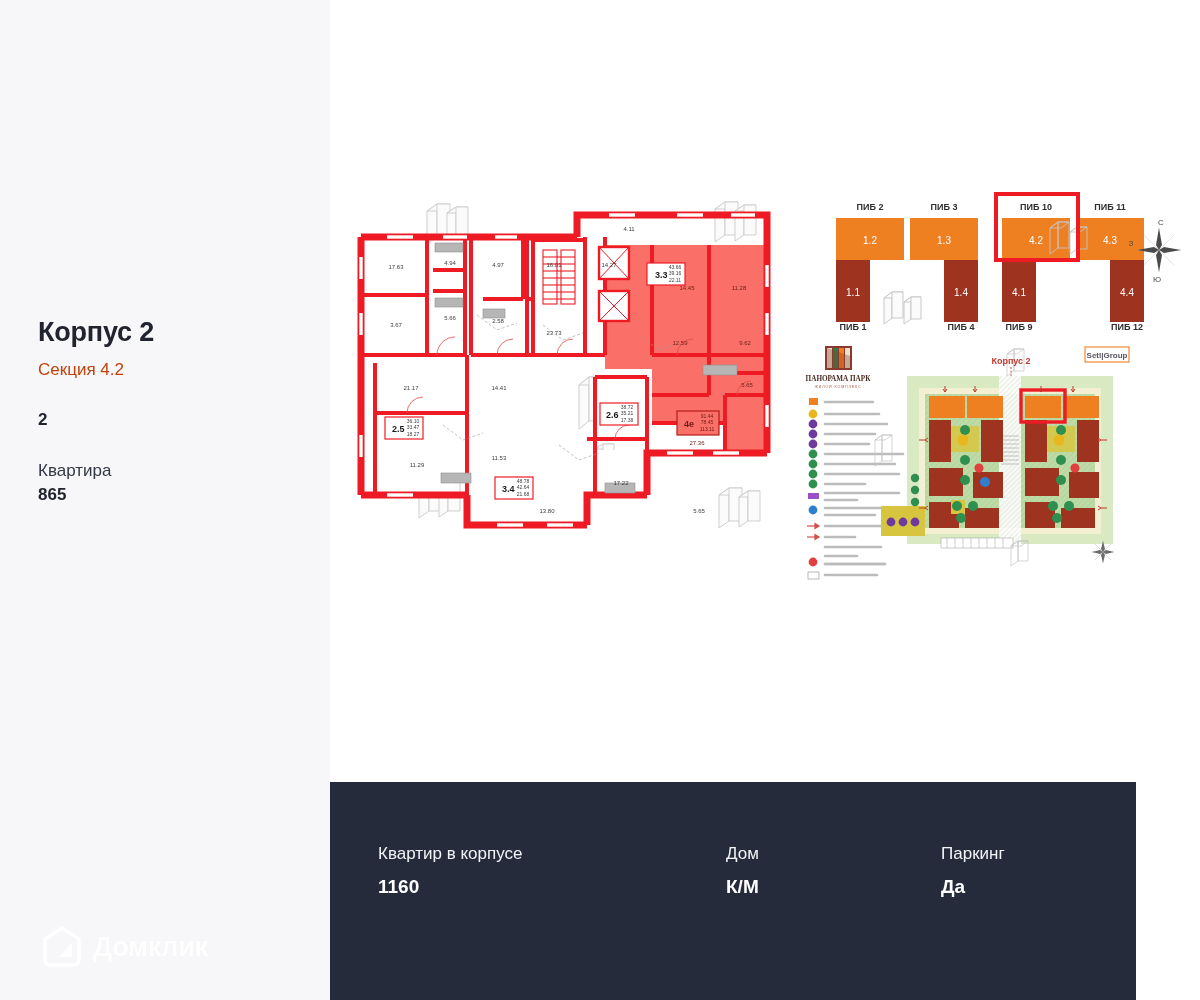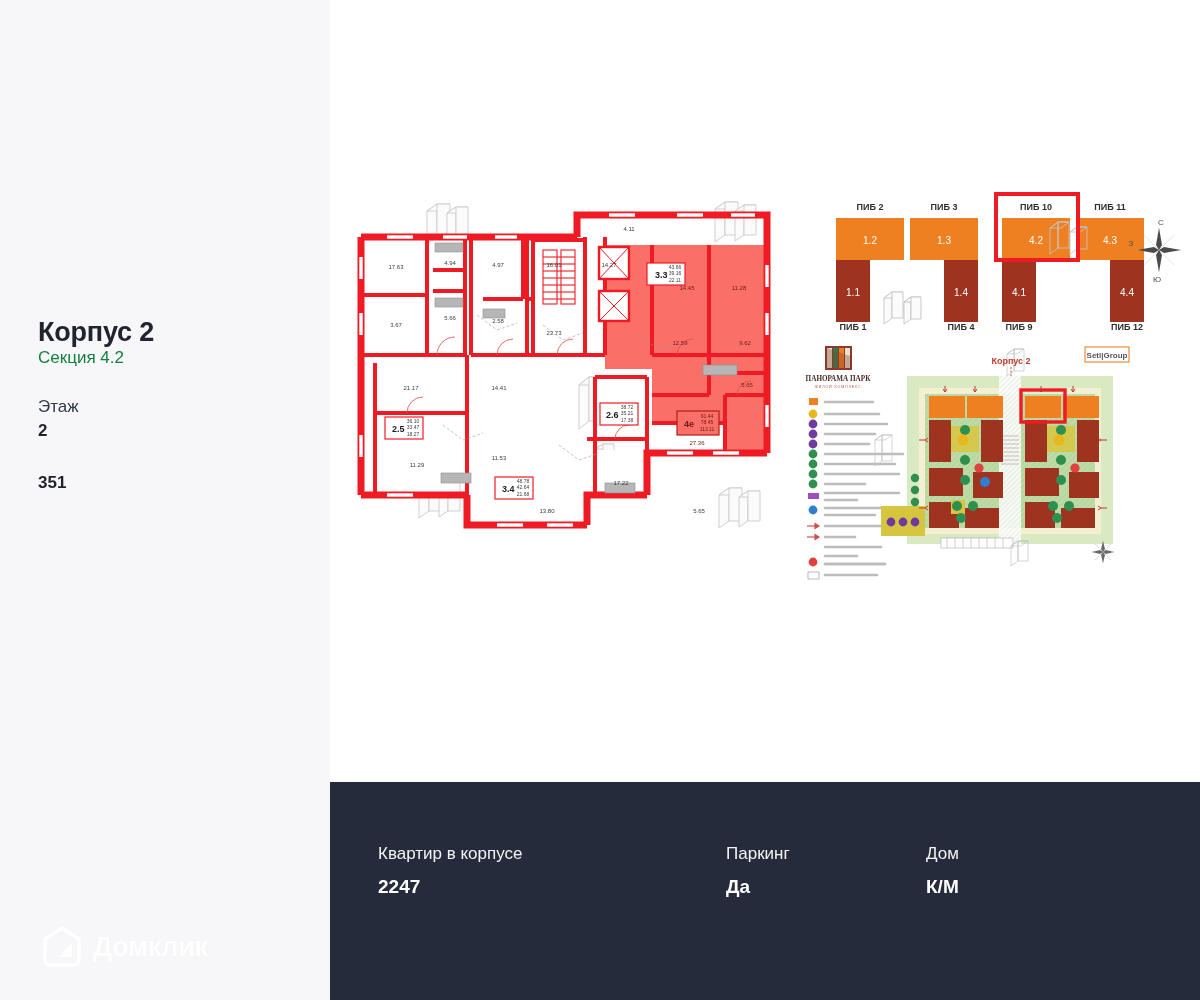--- a/index.html
+++ b/index.html
@@ -17,21 +17,21 @@
     position: absolute; left: 0; top: 0;
     width: 330px; height: 1000px;
     background: #f7f7f9;
   }
   .sidebar-inner { position: absolute; left: 38px; top: 318px; width: 270px; }
   .title {
     font-size: 27px; font-weight: bold; color: #21242f;
     letter-spacing: -0.2px; line-height: 1.1;
   }
   .subtitle {
-    margin-top: 0; font-size: 17px; color: #15803d; font-weight: normal;
+    margin-top: 12px; font-size: 17px; color: #c2410c; font-weight: normal;
   }
   .field { margin-top: 28px; }
   .field-label { font-size: 17px; color: #333847; line-height: 1.35; }
   .field-value { font-size: 17px; color: #21242f; font-weight: bold; line-height: 1.45; }
 
   
   .watermark {
     position: absolute; left: 42px; bottom: 32px;
     display: flex; align-items: center; gap: 11px;
     opacity: 1; pointer-events: none;
@@ -44,21 +44,21 @@
 
   
   .stage {
     position: absolute; left: 330px; top: 0;
     width: 870px; height: 782px; background: #ffffff; overflow: hidden;
   }
 
   
   .footer {
     position: absolute; left: 330px; top: 782px;
-    width: 870px; height: 218px;
+    width: 806px; height: 218px;
     background: #262b3c;
   }
   .footer-row {
     position: absolute; left: 48px; top: 60px;
     display: flex; align-items: flex-start;
   }
   .f-item { color: #ffffff; }
   .f-item.i0 { width: 348px; }
   .f-item.i1 { width: 215px; }
   .f-item.i2 { width: 200px; }
@@ -81,26 +81,26 @@
 <body>
 
 <div class="page">
 
   <aside class="sidebar">
     <div class="sidebar-inner">
       <h1 class="title">Корпус 2</h1>
       <div class="subtitle">Секция 4.2</div>
 
       <div class="field">
-        <div class="field-label">Этаж</div>
         <div class="field-value">2</div>
       </div>
 
       <div class="field">
-        <div class="field-value">351</div>
+        <div class="field-label">Квартира</div>
+        <div class="field-value">865</div>
       </div>
     </div>
 
     <div class="watermark">
       <svg width="40" height="42" viewBox="0 0 40 42">
         <path d="M20 2 L37 13 L37 33 Q37 39 31 39 L9 39 Q3 39 3 33 L3 13 Z" fill="none" stroke="#ffffff" stroke-width="3.4" stroke-linejoin="round"></path>
         <path d="M30 17 L30 31 L17 31 Z" fill="#ffffff"></path>
       </svg>
       <span class="wm-text">Домклик</span>
     </div>
@@ -625,25 +625,25 @@
           <path d="M0 0 L-3 2 L-11 0 L-3 -2 Z" fill="#6a6a6a"></path>
         </g>
       </svg>
     </div>
   </main>
 
   <footer class="footer">
     <div class="footer-row">
       <div class="f-item i0">
         <div class="f-label">Квартир в корпусе</div>
-        <div class="f-value">2247</div>
+        <div class="f-value">1160</div>
+      </div>
+      <div class="f-item i1">
+        <div class="f-label">Дом</div>
+        <div class="f-value">К/М</div>
       </div>
       <div class="f-item i2">
         <div class="f-label">Паркинг</div>
         <div class="f-value">Да</div>
       </div>
-      <div class="f-item i1">
-        <div class="f-label">Дом</div>
-        <div class="f-value">К/М</div>
-      </div>
     </div>
   </footer>
 </div>
 
 </body></html>

